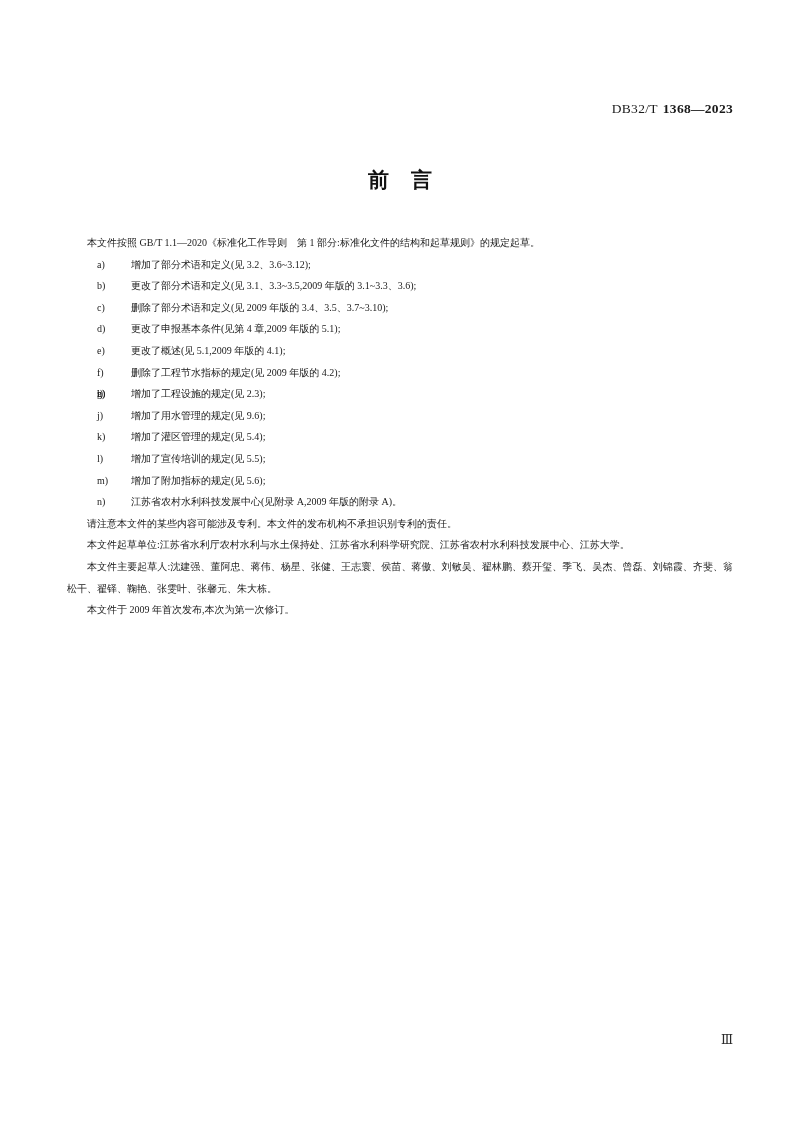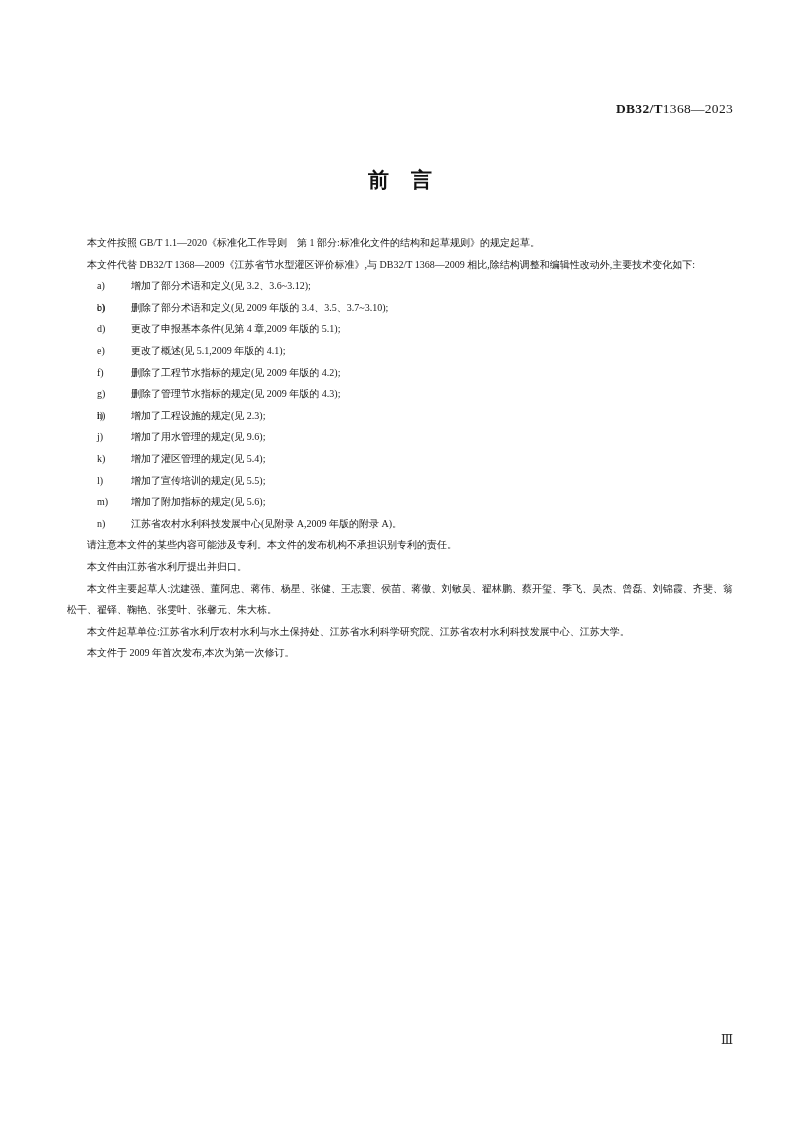--- a/index.html
+++ b/index.html
@@ -29,24 +29,25 @@
     position: absolute;
     top: 101px;
     left: 67px;
     width: 666px;
     text-align: right;
     font-size: 13.5px;
     letter-spacing: 0.3px;
     white-space: nowrap;
   }
   .header .std-prefix {
-    font-weight: bold;
+    font-weight: normal;
   }
   .header .std-num {
-    font-weight: normal;
+    font-weight: bold;
+    margin-left: 5px;
   }
 
   
   .doc-title {
     position: absolute;
     top: 166px;
     left: 0;
     width: 800px;
     text-align: center;
     font-family: "DejaVu Sans", "Liberation Sans", sans-serif;
@@ -119,46 +120,44 @@
   <div class="header">
     <span class="std-prefix">DB32/T</span><span class="std-num">1368—2023</span>
   </div>
 
   <div class="doc-title">前言</div>
 
   <div class="body">
 
     <p class="para">本文件按照 GB/T 1.1—2020《标准化工作导则　第 1 部分:标准化文件的结构和起草规则》的规定起草。</p>
 
-    <p class="para">本文件代替 DB32/T 1368—2009《江苏省节水型灌区评价标准》,与 DB32/T 1368—2009 相比,除结构调整和编辑性改动外,主要技术变化如下:</p>
 
     <ol class="changes">
       <li><span class="marker">a)</span><span>增加了部分术语和定义(见 3.2、3.6~3.12);</span></li>
-      <li><span class="marker">b)</span></li>
+      <li><span class="marker">b)</span><span>更改了部分术语和定义(见 3.1、3.3~3.5,2009 年版的 3.1~3.3、3.6);</span></li>
       <li><span class="marker">c)</span><span>删除了部分术语和定义(见 2009 年版的 3.4、3.5、3.7~3.10);</span></li>
       <li><span class="marker">d)</span><span>更改了申报基本条件(见第 4 章,2009 年版的 5.1);</span></li>
       <li><span class="marker">e)</span><span>更改了概述(见 5.1,2009 年版的 4.1);</span></li>
       <li><span class="marker">f)</span><span>删除了工程节水指标的规定(见 2009 年版的 4.2);</span></li>
-      <li><span class="marker">g)</span><span>删除了管理节水指标的规定(见 2009 年版的 4.3);</span></li>
+      <li><span class="marker">g)</span></li>
       <li><span class="marker">h)</span></li>
       <li><span class="marker">i)</span><span>增加了工程设施的规定(见 2.3);</span></li>
       <li><span class="marker">j)</span><span>增加了用水管理的规定(见 9.6);</span></li>
       <li><span class="marker">k)</span><span>增加了灌区管理的规定(见 5.4);</span></li>
       <li><span class="marker">l)</span><span>增加了宣传培训的规定(见 5.5);</span></li>
       <li><span class="marker">m)</span><span>增加了附加指标的规定(见 5.6);</span></li>
       <li><span class="marker">n)</span><span>江苏省农村水利科技发展中心(见附录 A,2009 年版的附录 A)。</span></li>
     </ol>
 
     <p class="para noindent">请注意本文件的某些内容可能涉及专利。本文件的发布机构不承担识别专利的责任。</p>
 
-    <p class="para noindent">本文件由江苏省水利厅提出并归口。</p>
+
+    <p class="para">本文件起草单位:江苏省水利厅农村水利与水土保持处、江苏省水利科学研究院、江苏省农村水利科技发展中心、江苏大学。</p>
 
     <p class="para">本文件主要起草人:沈建强、董阿忠、蒋伟、杨星、张健、王志寰、侯苗、蒋傲、刘敏吴、翟林鹏、蔡开玺、季飞、吴杰、曾磊、刘锦霞、齐斐、翁松干、翟铎、鞠艳、张雯叶、张馨元、朱大栋。</p>
-
-    <p class="para">本文件起草单位:江苏省水利厅农村水利与水土保持处、江苏省水利科学研究院、江苏省农村水利科技发展中心、江苏大学。</p>
 
     <p class="para noindent">本文件于 2009 年首次发布,本次为第一次修订。</p>
 
   </div>
 
   <div class="folio">Ⅲ</div>
 
 </div>
 
 </body></html>

